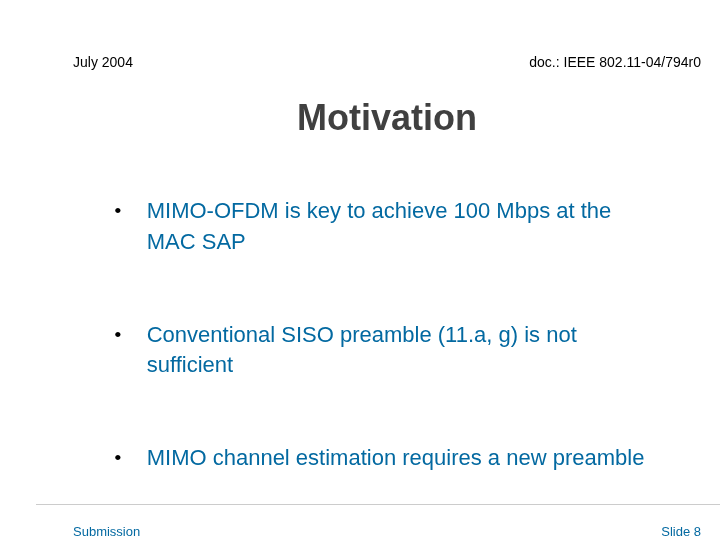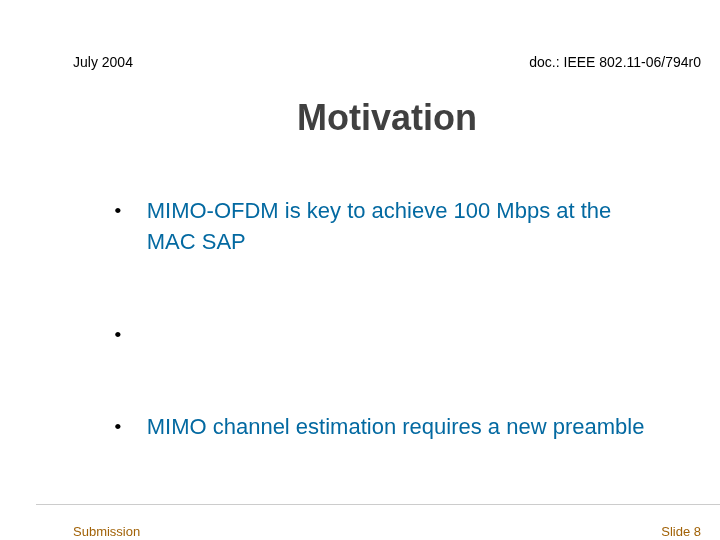--- a/index.html
+++ b/index.html
@@ -90,47 +90,48 @@
       right: 0;
       display: flex;
       justify-content: space-between;
       align-items: center;
       padding: 10px 28px;
       border-top: 1px solid #cccccc;
     }
 
     .footer-text {
       font-size: 13px;
-      color: #a16207;
+      color: #0369a1;
       font-family: Arial, sans-serif;
     }
   </style>
 </head>
 <body>
 
 <div class="slide">
 
   <div class="header">
     <span class="header-left">July 2004</span>
-    <span class="header-right">doc.: IEEE 802.11-06/794r0</span>
+    <span class="header-right">doc.: IEEE 802.11-04/794r0</span>
   </div>
 
   <div class="title-section">
     <h1 class="slide-title">Motivation</h1>
   </div>
 
   <div class="content-section">
 
     <div class="bullet-item">
       <span class="bullet-dot">•</span>
       <span class="bullet-text">MIMO-OFDM  is key to achieve 100 Mbps at the MAC SAP</span>
     </div>
 
     <div class="bullet-item">
       <span class="bullet-dot">•</span>
+      <span class="bullet-text">Conventional SISO preamble (11.a, g) is not sufficient</span>
     </div>
 
     <div class="bullet-item">
       <span class="bullet-dot">•</span>
       <span class="bullet-text">MIMO channel estimation requires a new preamble</span>
     </div>
 
   </div>
 
   <div class="footer">

